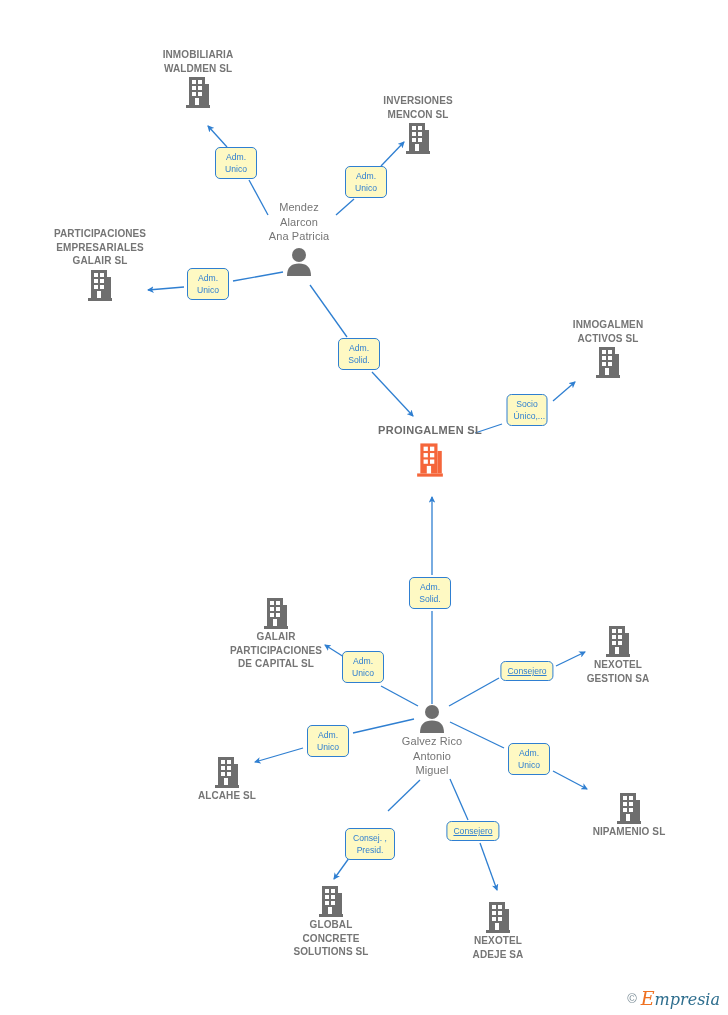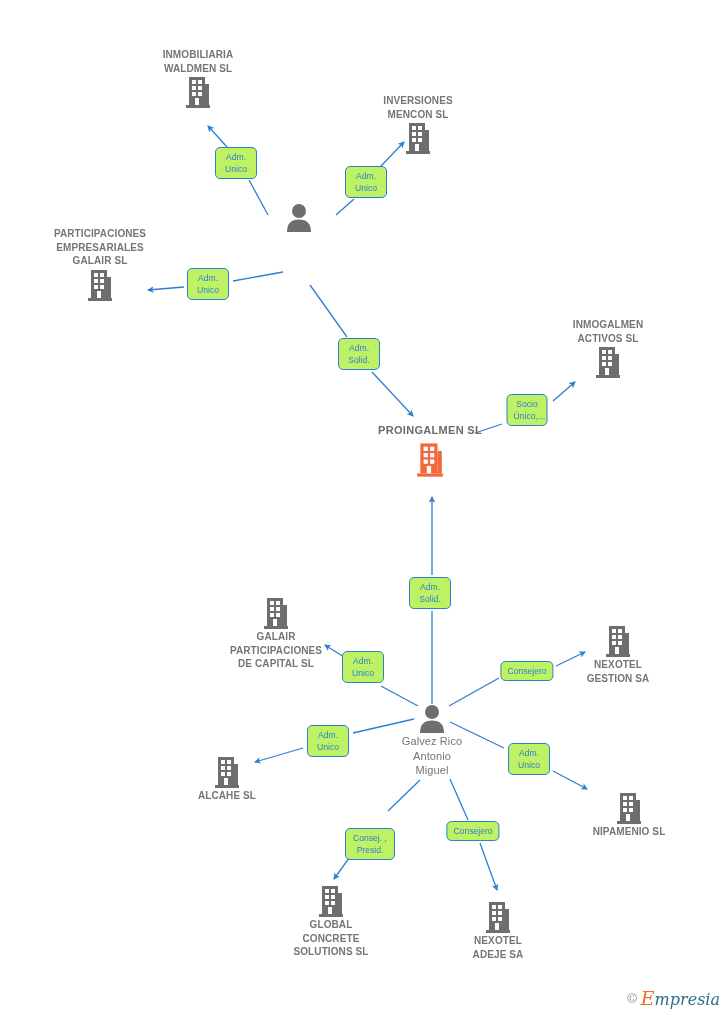--- a/index.html
+++ b/index.html
@@ -59,33 +59,34 @@
   }
   .bldg {
     display: block;
   }
   .pers {
     display: block;
   }
   .rel {
     position: absolute;
     transform: translate(-50%, -50%);
-    background: #bef264;
+    background: #fef9c3;
     border: 1.4px solid #2f7fd1;
     border-radius: 5px;
     color: #2f7fd1;
     font-size: 8.6px;
     line-height: 12px;
     text-align: center;
     padding: 3px 6px;
     white-space: pre-line;
     box-sizing: border-box;
   }
   .rel.wide {
     white-space: nowrap;
+    text-decoration: underline;
   }
   #watermark {
     position: absolute;
     right: 8px;
     bottom: 6px;
     display: flex;
     align-items: center;
     gap: 4px;
     font-size: 15px;
     color: #3d7a99;
@@ -208,20 +209,23 @@
         <rect x="8" y="11" width="4" height="4" fill="#fff"></rect>
         <rect x="14" y="11" width="4" height="4" fill="#fff"></rect>
         <rect x="8" y="17" width="4" height="4" fill="#fff"></rect>
         <rect x="14" y="17" width="4" height="4" fill="#fff"></rect>
         <rect x="11" y="23" width="4" height="7" fill="#fff"></rect>
       </svg>
     </div>
   </div>
 
   <div class="node" style="left:299px; top:200px;">
+    <div class="node-label person">Mendez
+Alarcon
+Ana Patricia</div>
     <div class="icon-wrap">
       <svg class="pers" width="26" height="30" viewBox="0 0 26 30" aria-hidden="true">
         <circle cx="13" cy="9" r="7" fill="#6e6e6e"></circle>
         <path d="M 1 30 C 1 21 5.5 17.5 13 17.5 C 20.5 17.5 25 21 25 30 Z" fill="#6e6e6e"></path>
       </svg>
     </div>
   </div>
 
   <div class="node" style="left:430px; top:424px;">
     <div class="node-label center">PROINGALMEN SL</div>

